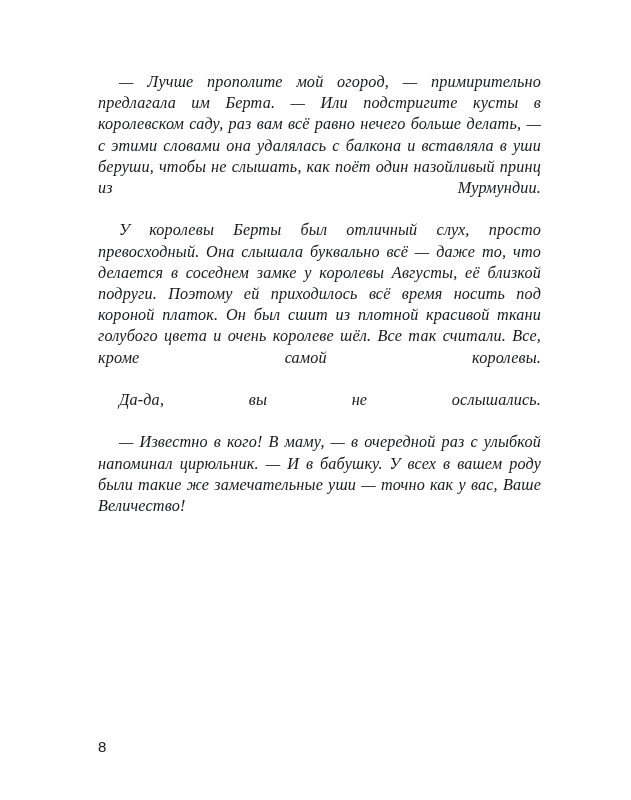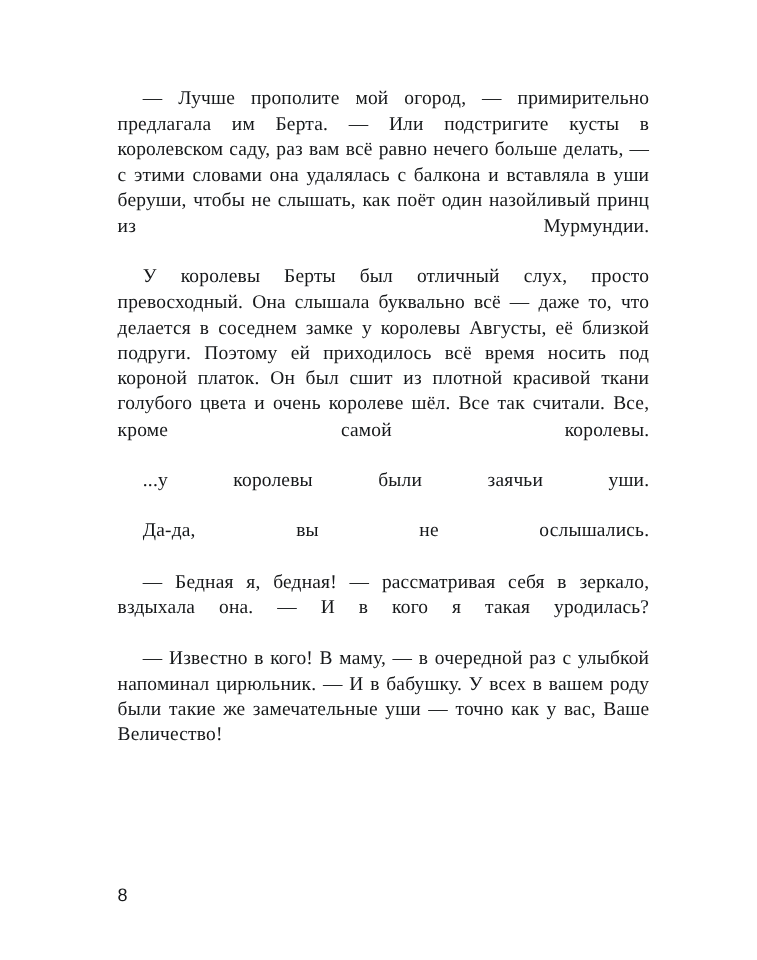--- a/index.html
+++ b/index.html
@@ -35,20 +35,21 @@
   .para {
     margin: 0;
     text-indent: 21px;
     font-size: 16.2px;
     line-height: 21.2px;
     text-align: justify;
     text-justify: inter-word;
     color: #16181a;
     letter-spacing: 0.01em;
     hyphens: manual;
+    font-style: italic;
     -webkit-hyphens: manual;
   }
 
   
   .para:after {
     content: "";
     display: inline-block;
     width: 100%;
   }
 
@@ -63,22 +64,20 @@
   }
 </style>
 </head>
 <body>
 
 <div id="page">
 
   <div id="text-block">
     <p class="para">— Лучше прополите мой огород, — примирительно предлагала им Берта. — Или подстригите кусты в королевском саду, раз вам всё равно нечего больше делать, — с этими словами она удалялась с балкона и вставляла в уши беруши, чтобы не слышать, как поёт один назойливый принц из Мурмундии.</p>
     <p class="para">У королевы Берты был отличный слух, просто превосходный. Она слышала буквально всё — даже то, что делается в соседнем замке у королевы Августы, её близкой подруги. Поэтому ей приходилось всё время носить под короной платок. Он был сшит из плотной красивой ткани голубого цвета и очень королеве шёл. Все так считали. Все, кроме самой королевы.</p>
-    <p class="para">...у королевы были заячьи уши.</p>
     <p class="para">Да-да, вы не ослышались.</p>
-    <p class="para">— Бедная я, бедная! — рассматривая себя в зеркало, вздыхала она. — И в кого я такая уродилась?</p>
     <p class="para">— Известно в кого! В маму, — в очередной раз с улыбкой напоминал цирюльник. — И в бабушку. У всех в вашем роду были такие же замечательные уши — точно как у вас, Ваше Величество!</p>
 
   </div>
 
   <div id="page-number">8</div>
 
 </div>
 
 </body></html>

